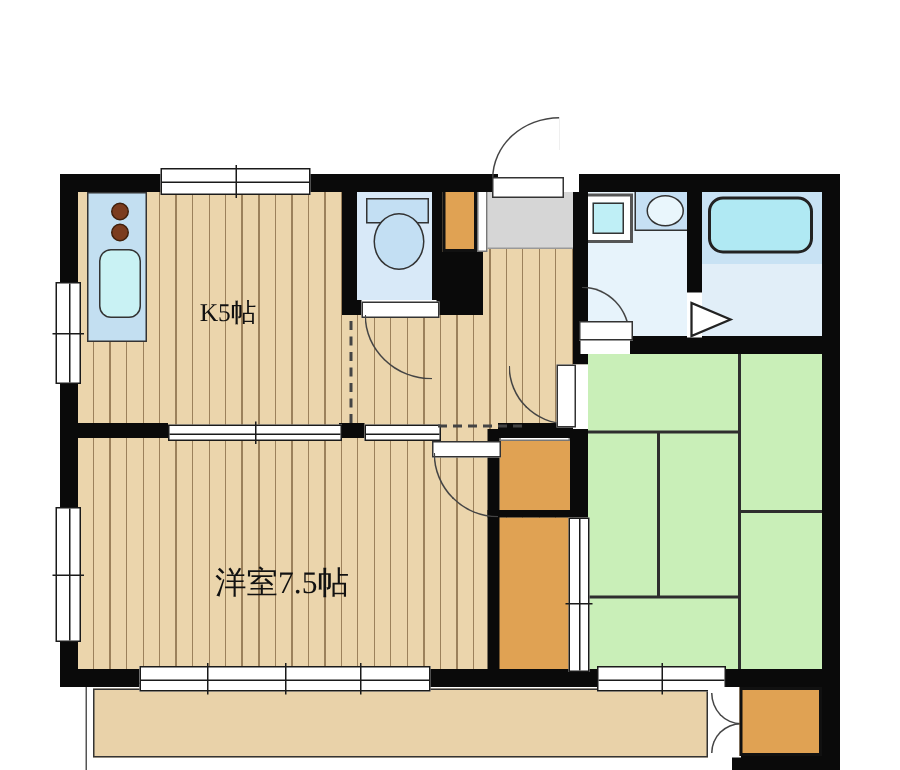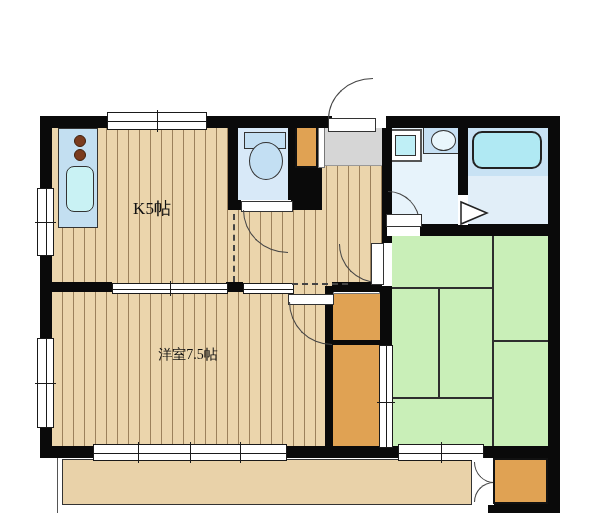--- a/index.html
+++ b/index.html
@@ -155,15 +155,15 @@
 
   <div class="dash-v" style="left:233px;top:176px;height:68px;width:0;"></div>
   <div class="dash-h" style="left:292px;top:245px;width:56px;height:0;"></div>
 
   <div class="abs" style="left:472px;top:420px;width:22px;height:47px;background:#fff;"></div>
   <div class="arc bl" style="left:474px;top:424px;width:19px;height:20px;"></div>
   <div class="arc tl" style="left:474px;top:444px;width:19px;height:19px;"></div>
   <div class="abs" style="left:493px;top:420px;width:55px;height:46px;background:#E0A253;border:2px solid #111;"></div>
 
   <div class="label" style="left:107px;top:159px;width:90px;font-size:17px;">K5帖</div>
-  <div class="label" style="left:108px;top:308px;width:160px;font-size:14px;">洋室7.5帖</div>
+  <div class="label" style="left:108px;top:336px;width:160px;font-size:21px;">洋室7.5帖</div>
 
 </div>
 
 </body></html>

